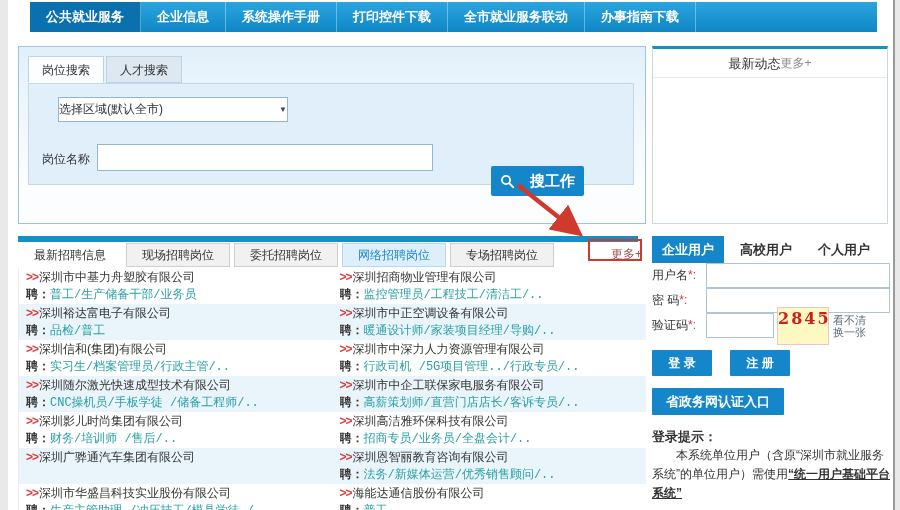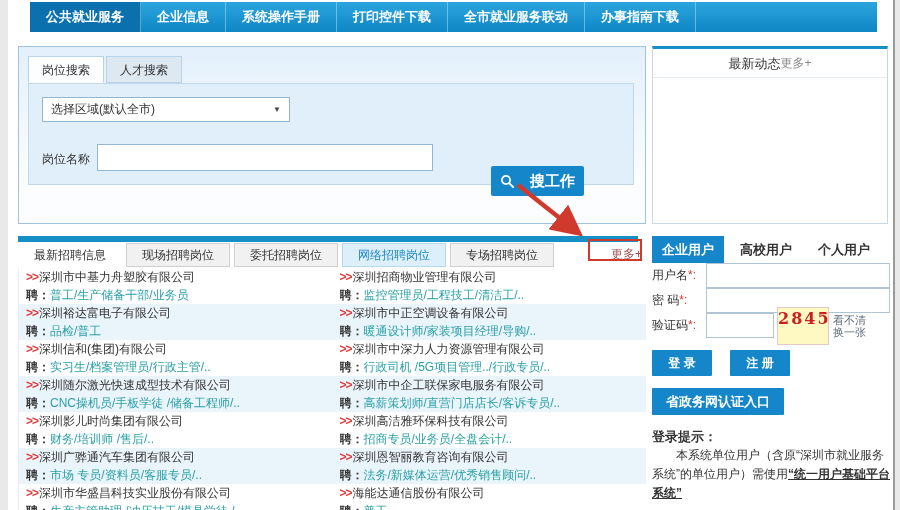--- a/index.html
+++ b/index.html
@@ -17,23 +17,23 @@
 
   
   .search-panel { position:absolute; left:10px; top:46px; width:628px; height:178px;
                   border:1px solid #9fc3de; background:linear-gradient(#e2f0fb,#fbfdff 75%); }
   .s-tabs { position:absolute; left:9px; top:9px; display:flex; }
   .s-tab { width:76px; height:27px; line-height:27px; text-align:center; font-size:12px; color:#333;
            border:1px solid #b9d3e8; background:#dde8f1; margin-right:2px; cursor:pointer; }
   .s-tab.active { background:#fdfeff; border-bottom-color:#fdfeff; }
   .s-inner { position:absolute; left:9px; right:11px; top:36px; height:102px;
              background:#e1effa; border:1px solid #c2d8ea; }
-  .region-select { position:absolute; left:13px; top:13px; width:248px; height:25px; background:#fff;
+  .region-select { position:absolute; left:29px; top:13px; width:230px; height:25px; background:#fff;
                    border:1px solid #93b7d2; font-size:12px; color:#333; line-height:23px;
-                   padding:0 8px; display:flex; justify-content:space-between; cursor:pointer; }
+                   padding:0 0; display:flex; justify-content:space-between; cursor:pointer; }
   .region-select .caret { font-size:8px; color:#444; line-height:23px; }
   .jobname-label { position:absolute; left:13px; top:62px; font-size:12px; color:#333; line-height:26px; }
   .jobname-input { position:absolute; left:68px; top:60px; width:336px; height:27px;
                    border:1px solid #93b7d2; background:#fff; font-size:12px; padding:0 6px; }
   .search-btn { position:absolute; left:462px; top:82px; width:93px; height:30px; background:#1486c9;
                 border:none; border-radius:2px; color:#fff; font-size:15px; font-weight:bold;
                 display:flex; align-items:center; justify-content:center; gap:15px; cursor:pointer;
                 font-family:inherit; }
 
   
@@ -55,21 +55,21 @@
   .r-tab.lit   { background:#ddeffa; border:1px solid #b5d8ec; color:#1a87c5; }
   .r-more { position:absolute; right:4px; top:3px; font-size:12px; color:#a05050; cursor:pointer; }
   .listings { position:relative; margin-top:1px; width:628px; height:247px; overflow:hidden;
               display:flex; border-left:1px solid #e8edf1; }
   .col { width:314px; }
   .block { height:36px; padding-left:7px; overflow:hidden; }
   .block.tint { background:#eaf4fb; }
   .co-line { height:18px; line-height:18px; font-size:12px; color:#333; white-space:nowrap; overflow:hidden; }
   .co-prefix { color:#e23c3c; font-weight:bold; letter-spacing:-1px; margin-right:1px; }
   .co-name { cursor:pointer; }
-  .hire-line { height:18px; line-height:18px; font-size:12px; white-space:nowrap; overflow:hidden; }
+  .hire-line { height:18px; line-height:18px; font-size:12px; white-space:nowrap; overflow:hidden;font-family:Liberation Mono, monospace; }
   .hire-label { color:#333; font-weight:bold; }
   .hire-jobs { color:#2aa0a6; cursor:pointer; }
 
   
   .login { position:absolute; left:644px; top:236px; width:238px; }
   .l-tabs { display:flex; height:27px; align-items:stretch; }
   .l-tab { font-size:13px; font-weight:bold; color:#333; line-height:27px; text-align:center;
            width:72px; margin-right:6px; cursor:pointer; }
   .l-tab.active { background:#1486c9; color:#fff; }
   .form-row { display:flex; align-items:center; height:25px; }
@@ -167,21 +167,20 @@
         <div class="block tint">
           <div class="co-line"><span class="co-prefix">&gt;&gt;</span><span class="co-name">深圳随尔激光快速成型技术有限公司</span></div>
           <div class="hire-line"><span class="hire-label">聘：</span><span class="hire-jobs">CNC操机员/手板学徒 /储备工程师/..</span></div>
         </div>
         <div class="block">
           <div class="co-line"><span class="co-prefix">&gt;&gt;</span><span class="co-name">深圳影儿时尚集团有限公司</span></div>
           <div class="hire-line"><span class="hire-label">聘：</span><span class="hire-jobs">财务/培训师 /售后/..</span></div>
         </div>
         <div class="block tint">
           <div class="co-line"><span class="co-prefix">&gt;&gt;</span><span class="co-name">深圳广骅通汽车集团有限公司</span></div>
-          <div class="hire-line"><span class="hire-label">聘：</span><span class="hire-jobs">市场 专员/资料员/客服专员/..</span></div>
         </div>
         <div class="block">
           <div class="co-line"><span class="co-prefix">&gt;&gt;</span><span class="co-name">深圳市华盛昌科技实业股份有限公司</span></div>
           <div class="hire-line"><span class="hire-label">聘：</span><span class="hire-jobs">生产主管助理 /冲压技工/模具学徒 /</span></div>
         </div>
       </div>
       <div class="col">
         <div class="block">
           <div class="co-line"><span class="co-prefix">&gt;&gt;</span><span class="co-name">深圳招商物业管理有限公司</span></div>
           <div class="hire-line"><span class="hire-label">聘：</span><span class="hire-jobs">监控管理员/工程技工/清洁工/..</span></div>

